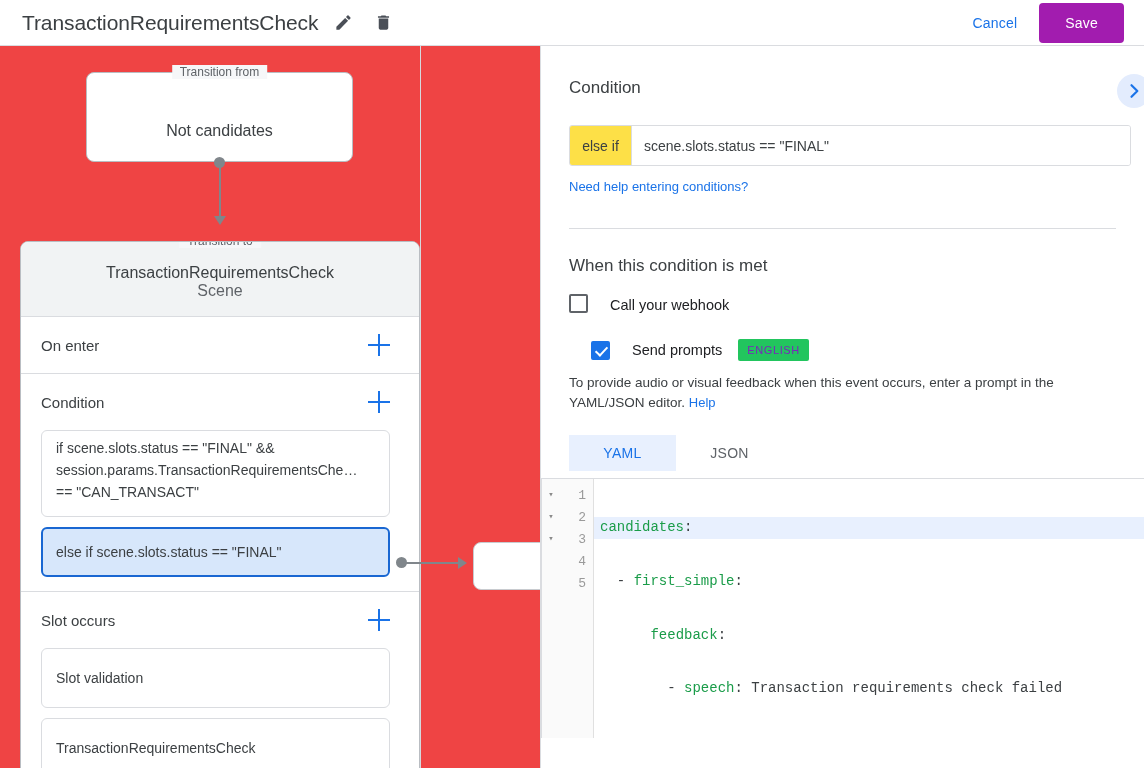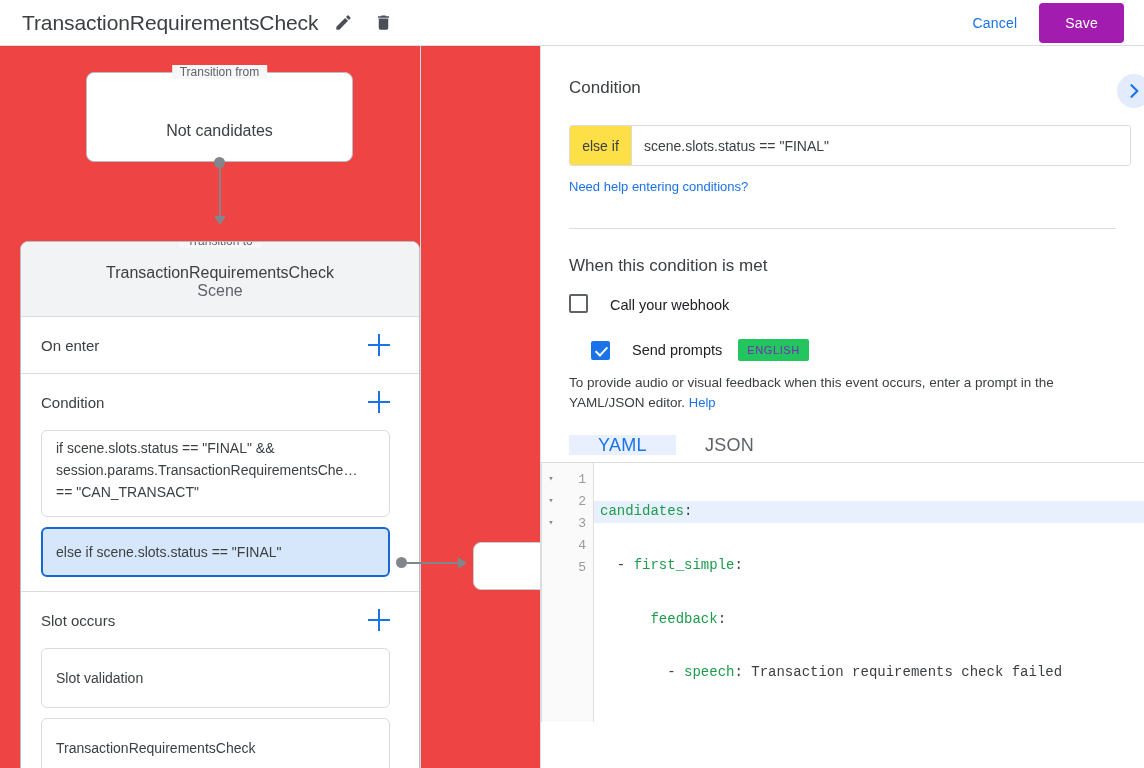--- a/index.html
+++ b/index.html
@@ -195,22 +195,22 @@
     padding: 5px 9px; border-radius: 2px;
   }
   .hint {
     margin-top: 12px; font-size: 13.5px; color: #3c4043; line-height: 20px;
     max-width: 562px;
   }
 
   
   .tabs { display: flex; margin-top: 22px; }
   .tab {
-    width: 107px; height: 20px; display: flex; align-items: center;
-    justify-content: center; font-size: 18px; color: #5f6368;
+    width: 107px; height: 36px; display: flex; align-items: center;
+    justify-content: center; font-size: 14px; color: #5f6368;
     cursor: pointer; letter-spacing: 0.3px;
   }
   .tab.active { background: #e8f0fe; color: #1a73e8; font-weight: 500; }
 
   
   .editor {
     margin-top: 7px; border-top: 1px solid #dadce0; border-left: 1px solid #dadce0;
     display: flex; height: 260px; width: 604px;
     position: relative; left: -28px;
     font-family: "Liberation Mono", monospace; font-size: 14px;

